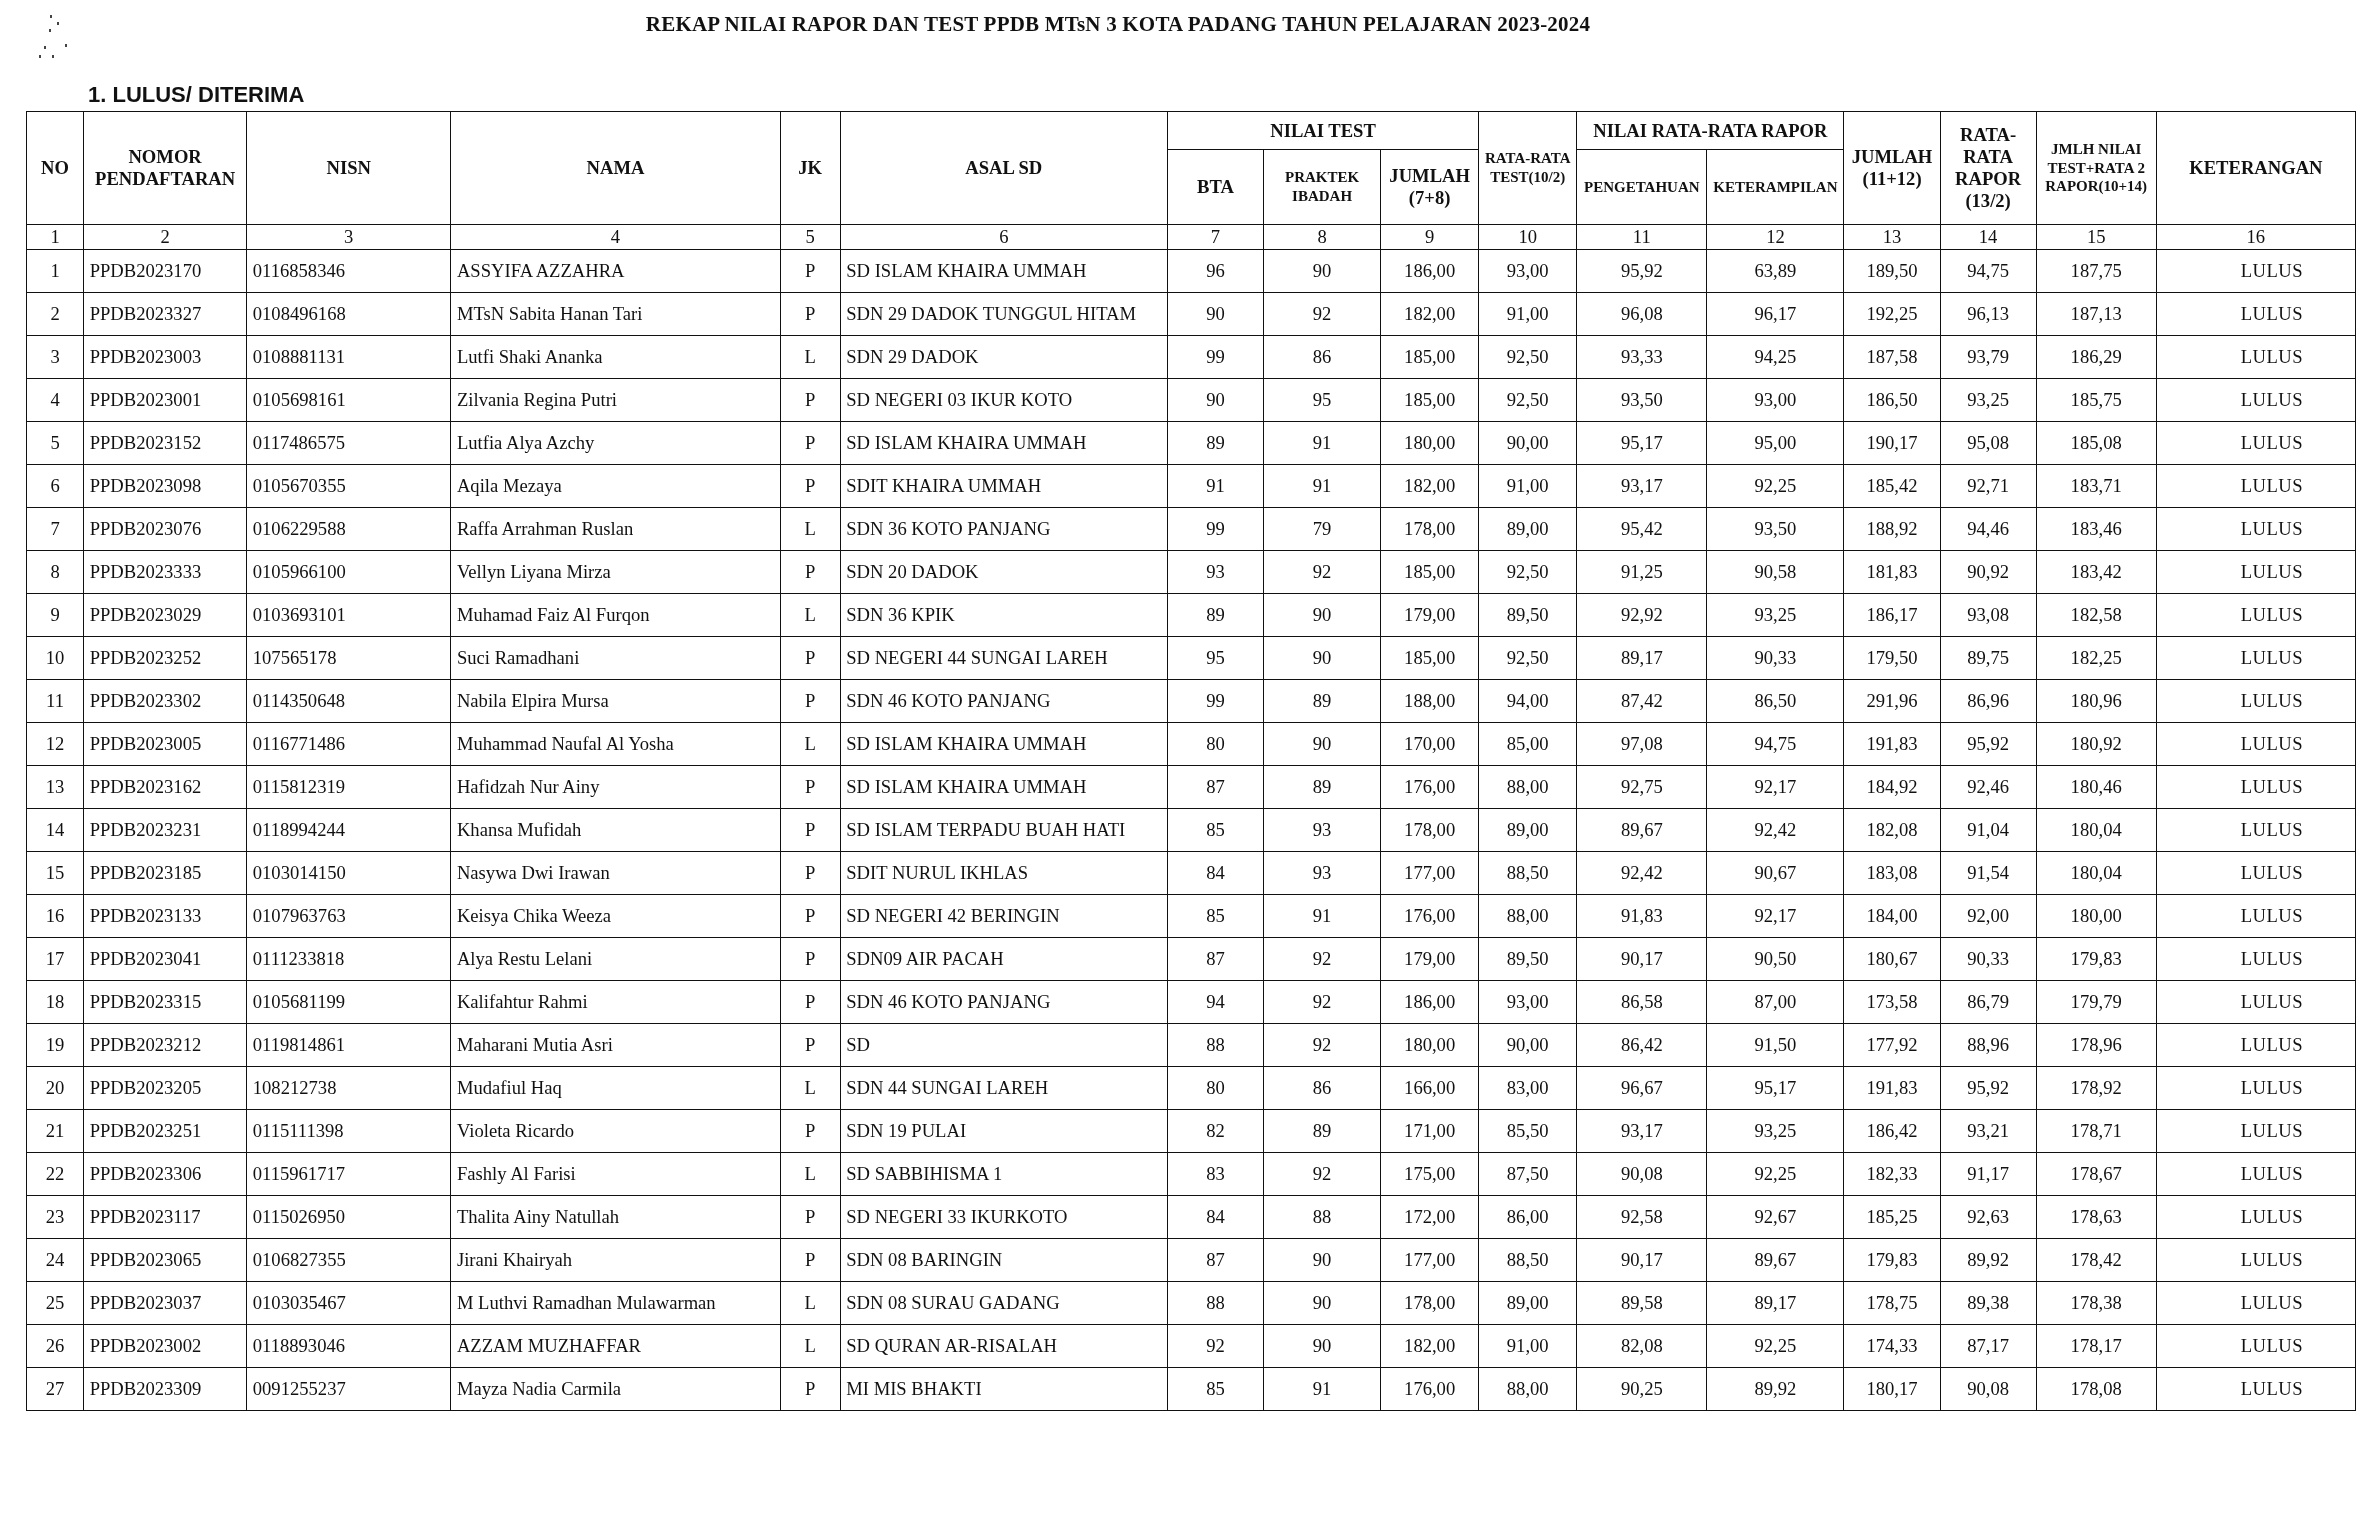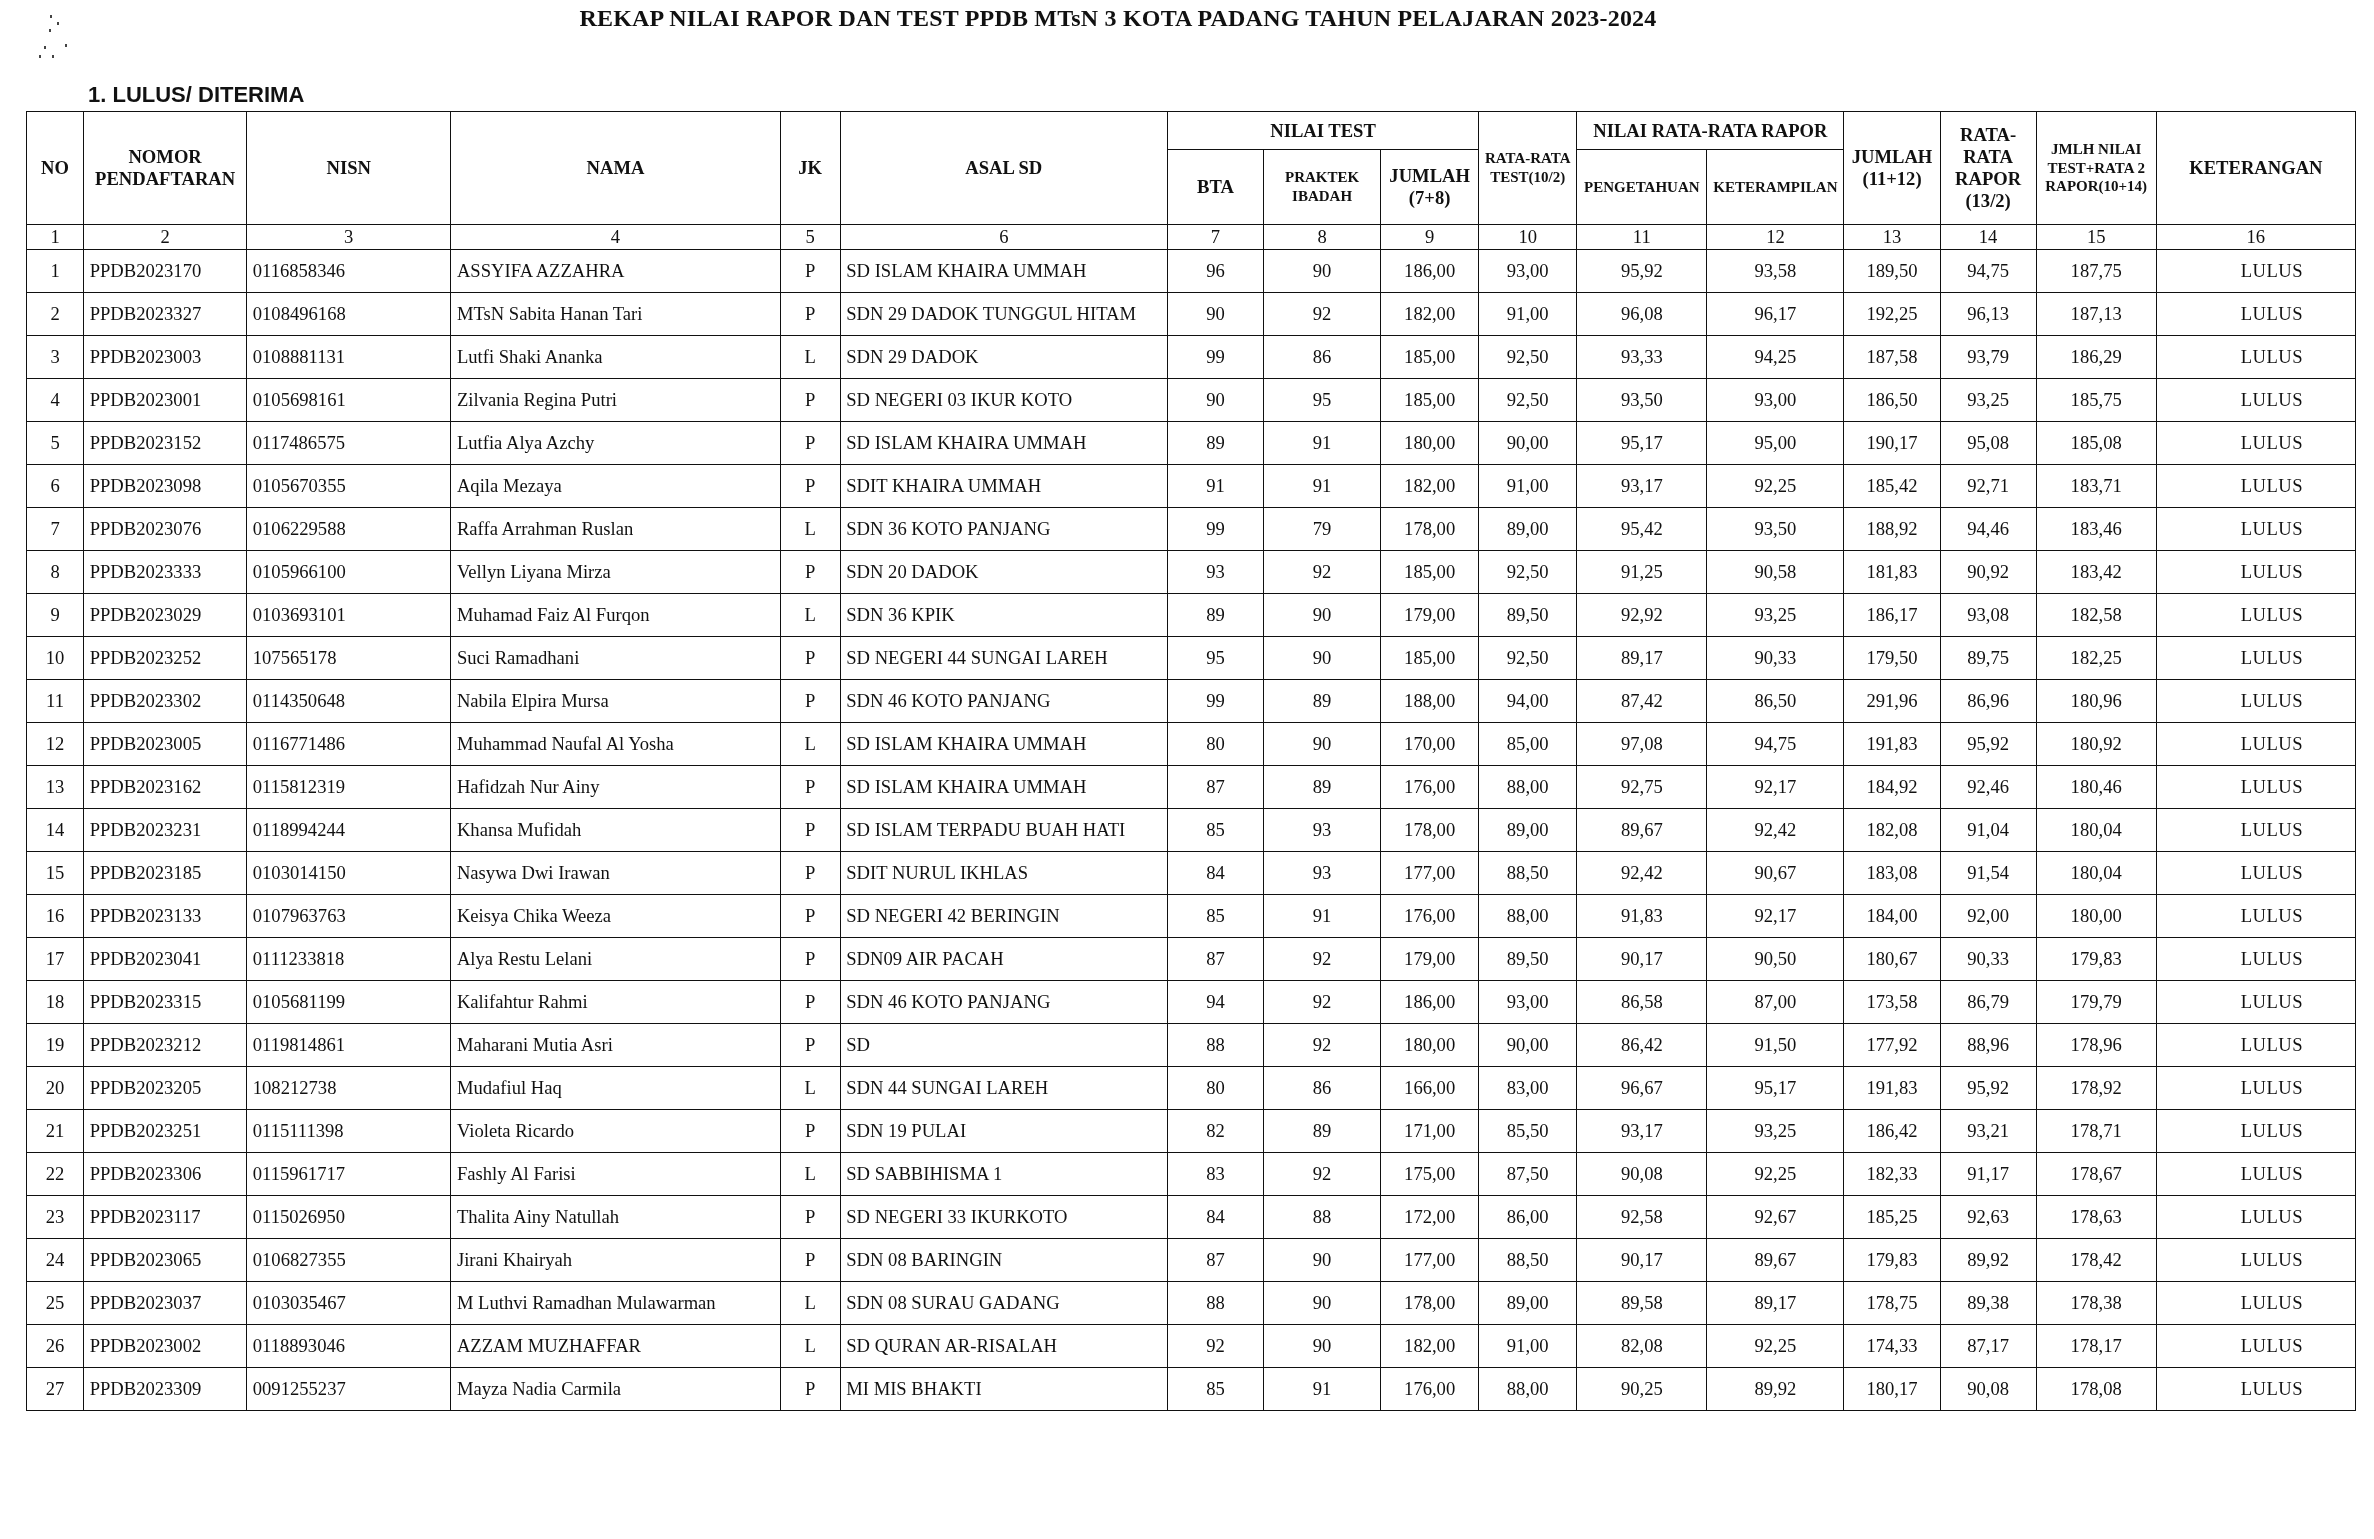--- a/index.html
+++ b/index.html
@@ -1,19 +1,19 @@
 <!DOCTYPE html>
 <html style="font-size:15px"><head>
 <meta charset="utf-8">
 <style>
   html, body { margin:0; padding:0; background:#ffffff; }
   body { width:2375px; height:1540px; position:relative; overflow:hidden;
          font-family:"Liberation Sans Narrow","Liberation Sans", sans-serif; color:#111; }
-  .title { position:absolute; top:5px; left:0; width:2236px; text-align:center;
-           font-family:"Liberation Serif", serif; font-weight:bold; font-size:24px; letter-spacing:0.2px; }
+  .title { position:absolute; top:12px; left:0; width:2236px; text-align:center;
+           font-family:"Liberation Serif", serif; font-weight:bold; font-size:21px; letter-spacing:0.2px; }
   .section { position:absolute; top:82px; left:88px; font-family:Liberation Sans, sans-serif;
              font-weight:bold; font-size:22px; }
   .specks { position:absolute; top:9.3px; left:37px; width:56px; height:56px; }
   .specks i { position:absolute; width:1.9px; height:2.8px; background:#444; }
   table { position:absolute; top:111px; left:26px; border-collapse:collapse; table-layout:fixed;
           width:2330px; font-family:"Liberation Serif", serif; }
   th, td { border:1.9px solid #111; padding:0; text-align:center; vertical-align:middle; overflow:hidden; white-space:nowrap; }
   th { font-weight:bold; font-size:18.6px; line-height:22px; }
   th.small { font-size:15px; line-height:18.6px; }
   th.wrap, th .wrap { white-space:normal; }
@@ -107,21 +107,21 @@
         <td class="left">PPDB2023170</td>
         <td class="left">0116858346</td>
         <td class="left">ASSYIFA AZZAHRA</td>
         <td>P</td>
         <td class="left">SD ISLAM KHAIRA UMMAH</td>
         <td>96</td>
         <td>90</td>
         <td>186,00</td>
         <td>93,00</td>
         <td>95,92</td>
-        <td>93,58</td>
+        <td>63,89</td>
         <td>189,50</td>
         <td>94,75</td>
         <td>187,75</td>
         <td class="kt">LULUS</td>
       </tr>
       <tr class="row">
         <td>2</td>
         <td class="left">PPDB2023327</td>
         <td class="left">0108496168</td>
         <td class="left">MTsN Sabita Hanan Tari</td>

